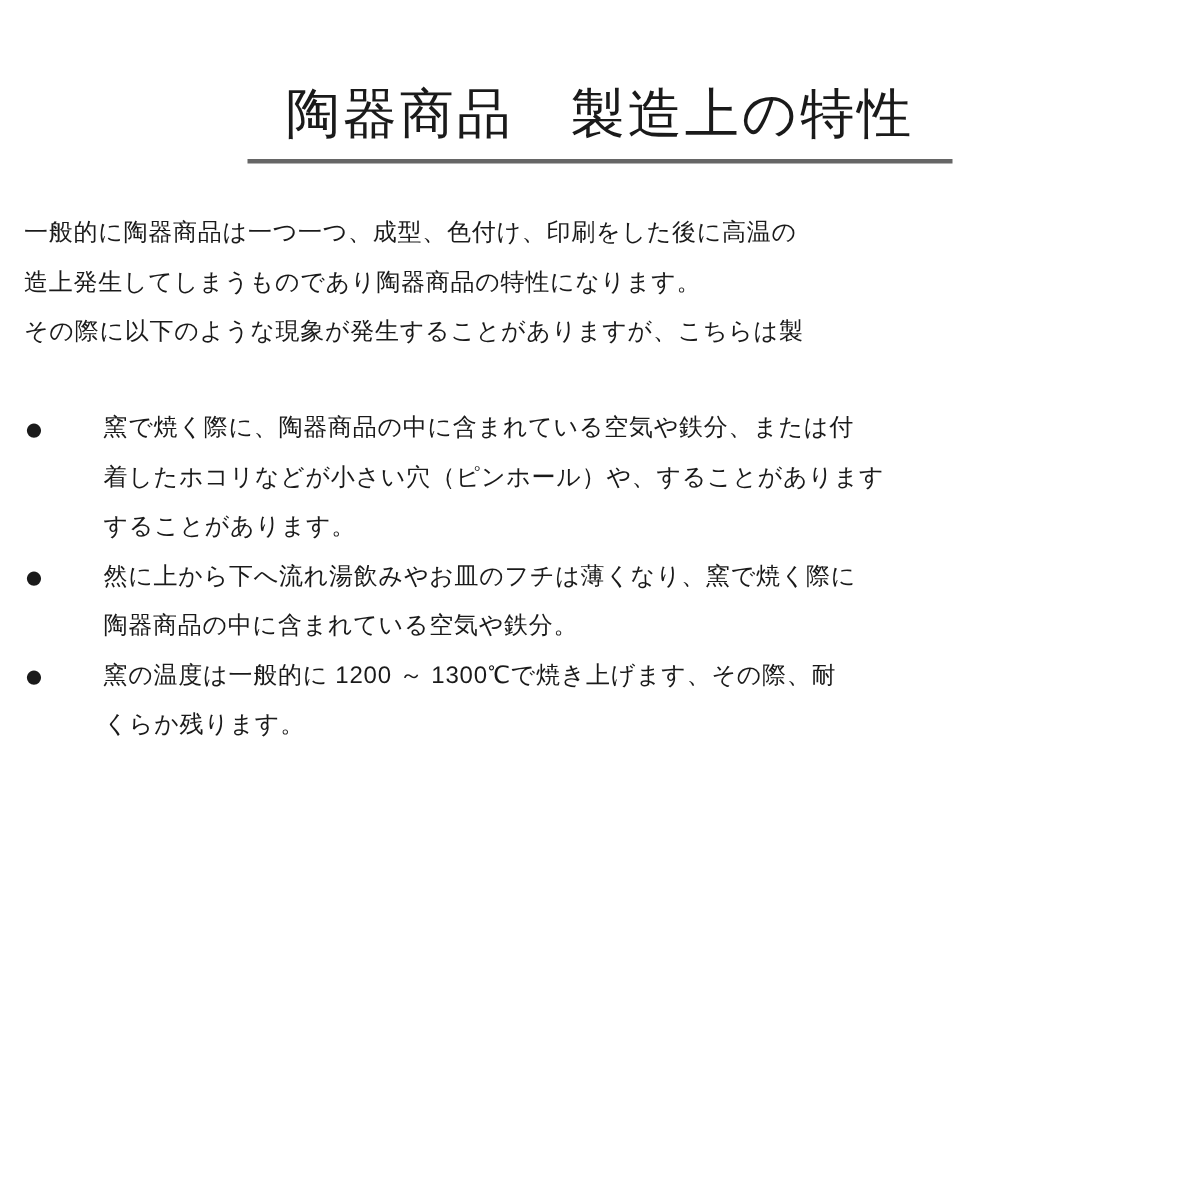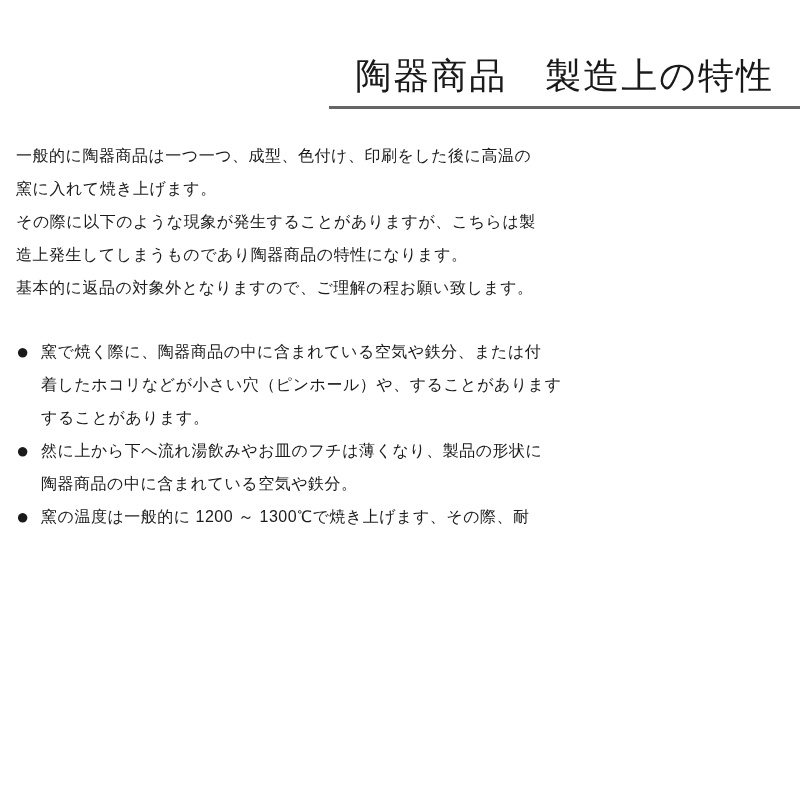--- a/index.html
+++ b/index.html
@@ -11,21 +11,21 @@
     position: relative;
     width: 800px;
     height: 800px;
     background: #ffffff;
     color: #1a1a1a;
     font-family: "Liberation Sans", sans-serif;
     overflow: hidden;
     box-sizing: border-box;
   }
   .title-wrap {
-    text-align: right;
+    text-align: center;
     padding-top: 54px;
   }
   .title {
     display: inline-block;
     font-size: 36px;
     font-weight: 500;
     letter-spacing: 2px;
     line-height: 1.2;
     border-bottom: 3px solid #666666;
     padding: 0 26px 9px 26px;
@@ -50,60 +50,60 @@
   }
   .bullet .marker {
     flex: none;
     width: 25px;
     font-size: 22px;
     line-height: 33px;
   }
   .bullet .bullet-lines {
     flex: 1;
     min-width: 0;
+    margin-left: 28px;
   }
 </style>
 </head>
 <body>
 
 <div class="page">
 
   <div class="title-wrap">
     <div class="title">陶器商品　製造上の特性</div>
   </div>
 
   <div class="content">
     <div class="line">一般的に陶器商品は一つ一つ、成型、色付け、印刷をした後に高温の</div>
-    <div class="line">窯に入れて焼き上げます。</div>
+    <div class="line">造上発生してしまうものであり陶器商品の特性になります。</div>
     <div class="line">その際に以下のような現象が発生することがありますが、こちらは製</div>
-    <div class="line">造上発生してしまうものであり陶器商品の特性になります。</div>
-    <div class="line">基本的に返品の対象外となりますので、ご理解の程お願い致します。</div>
   </div>
 
   <div class="bullet-list">
 
     <div class="bullet">
       <span class="marker">●</span>
       <div class="bullet-lines">
         <div class="line">窯で焼く際に、陶器商品の中に含まれている空気や鉄分、または付</div>
         <div class="line">着したホコリなどが小さい穴（ピンホール）や、することがあります</div>
         <div class="line">することがあります。</div>
       </div>
     </div>
 
     <div class="bullet">
       <span class="marker">●</span>
       <div class="bullet-lines">
-        <div class="line">然に上から下へ流れ湯飲みやお皿のフチは薄くなり、製品の形状に</div>
+        <div class="line">然に上から下へ流れ湯飲みやお皿のフチは薄くなり、窯で焼く際に</div>
         <div class="line">陶器商品の中に含まれている空気や鉄分。</div>
       </div>
     </div>
 
     <div class="bullet">
       <span class="marker">●</span>
       <div class="bullet-lines">
         <div class="line">窯の温度は一般的に 1200 ～ 1300℃で焼き上げます、その際、耐</div>
+        <div class="line">くらか残ります。</div>
       </div>
     </div>
 
   </div>
 
 </div>
 
 </body></html>

